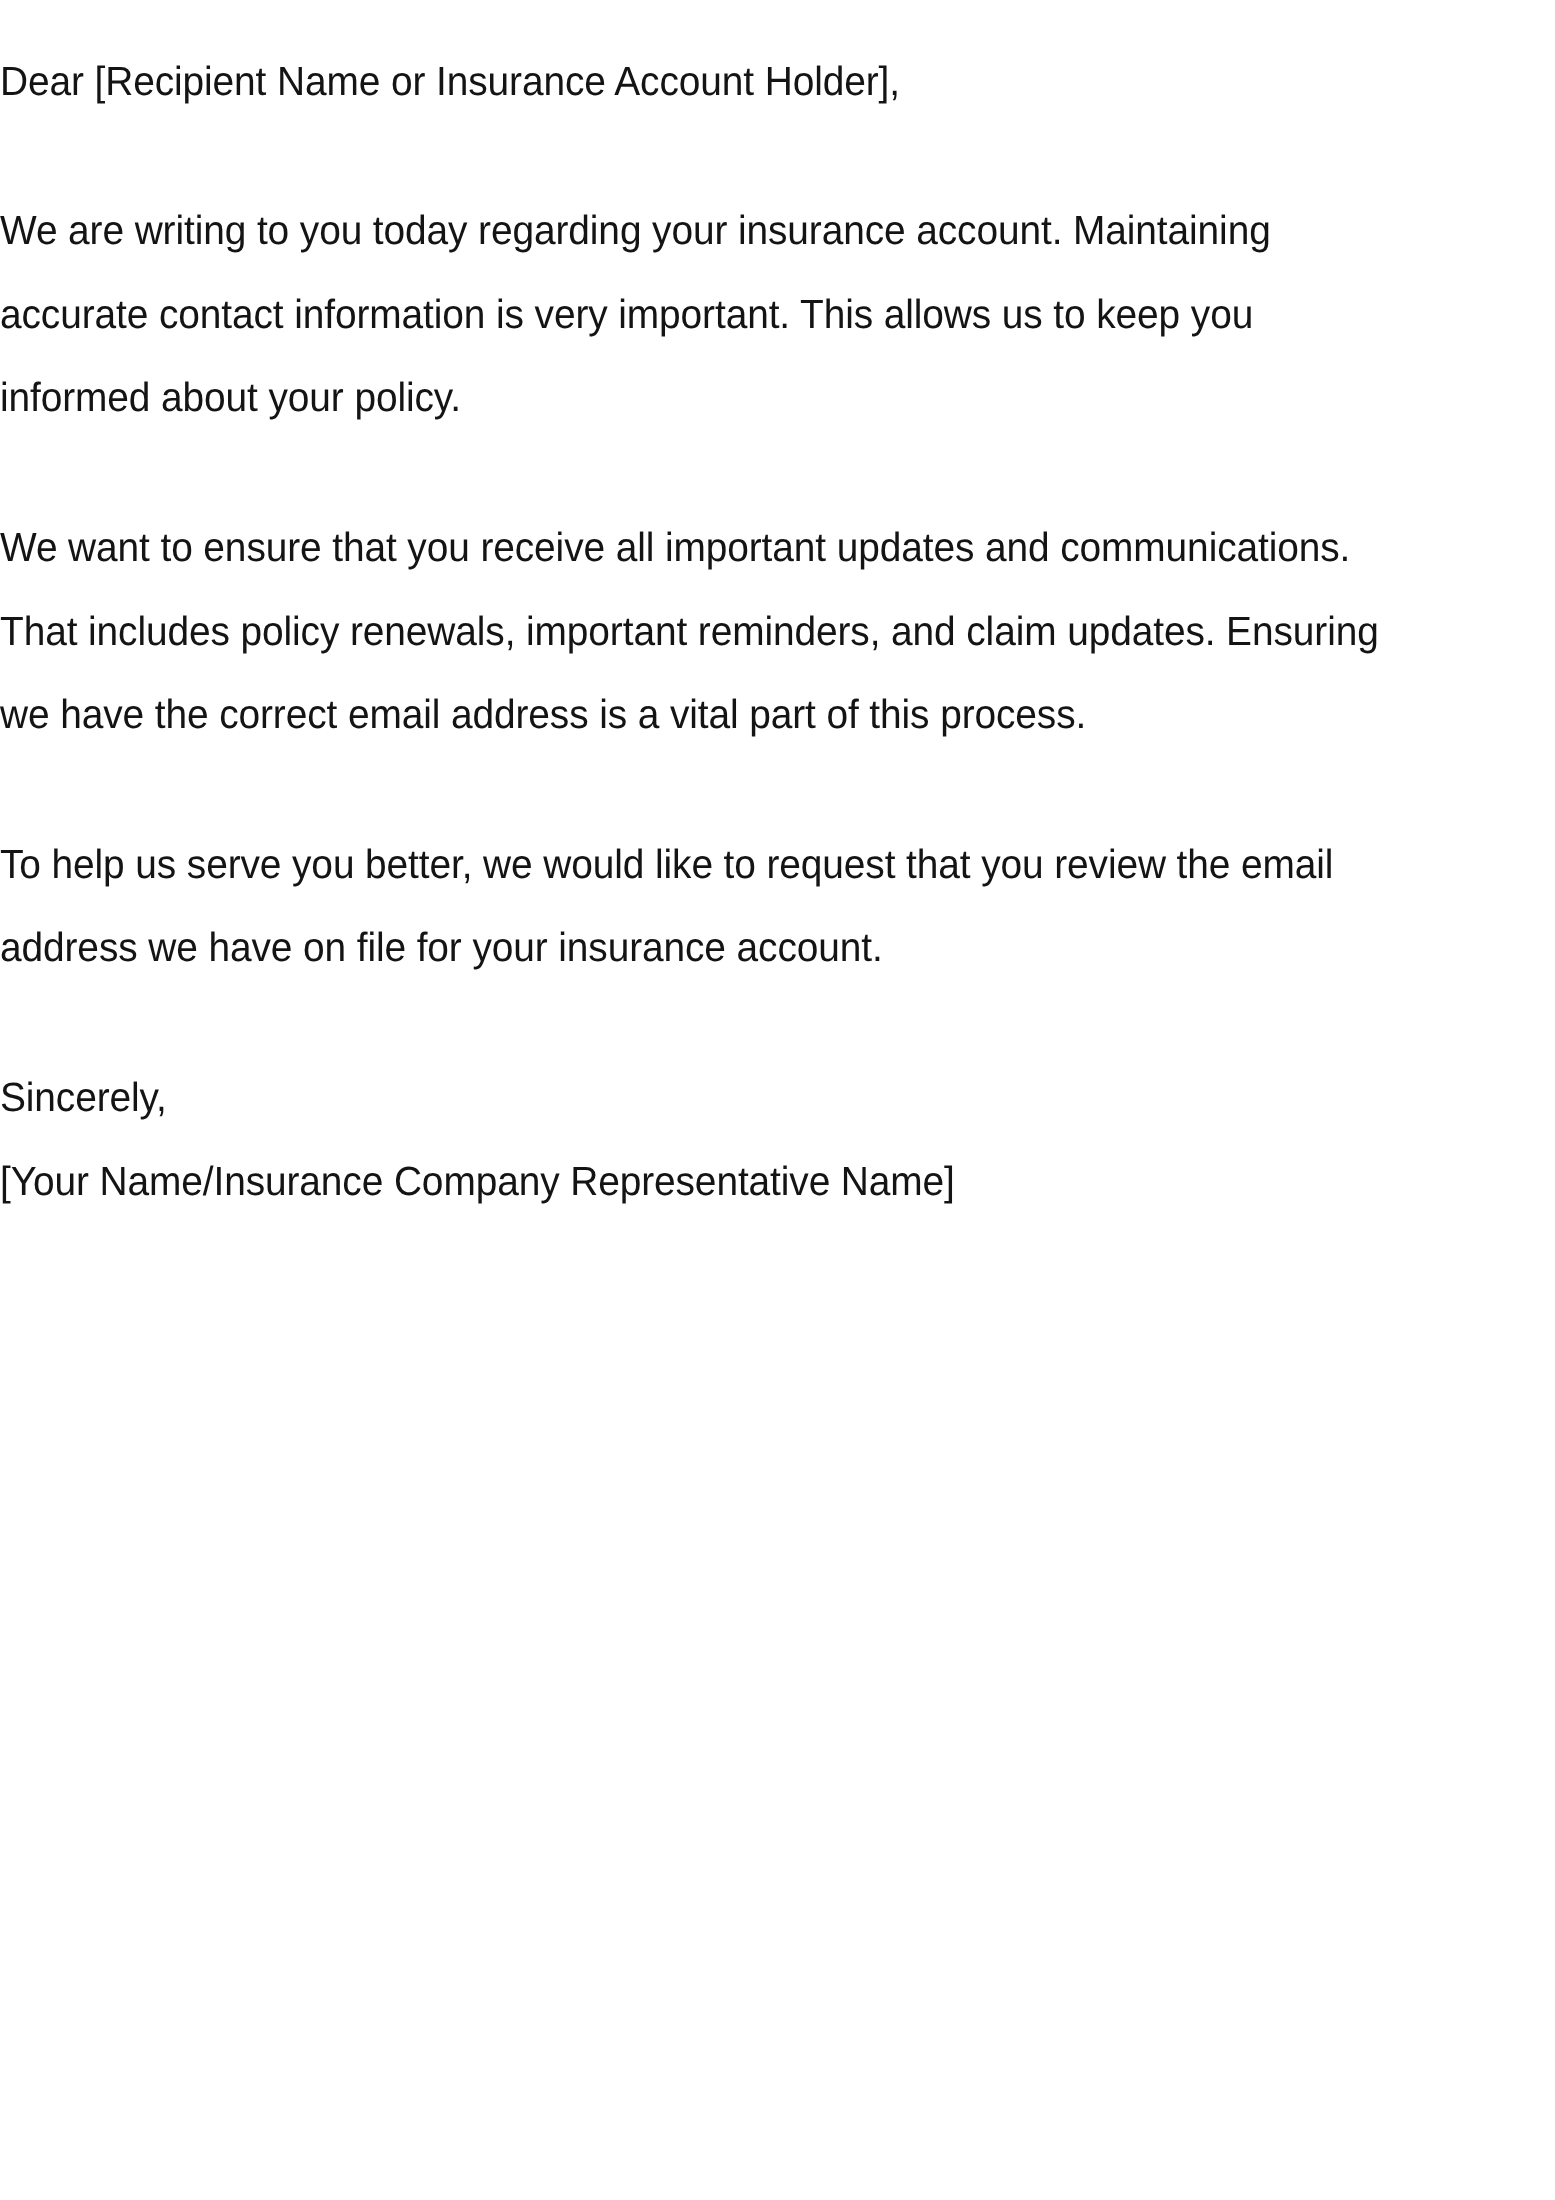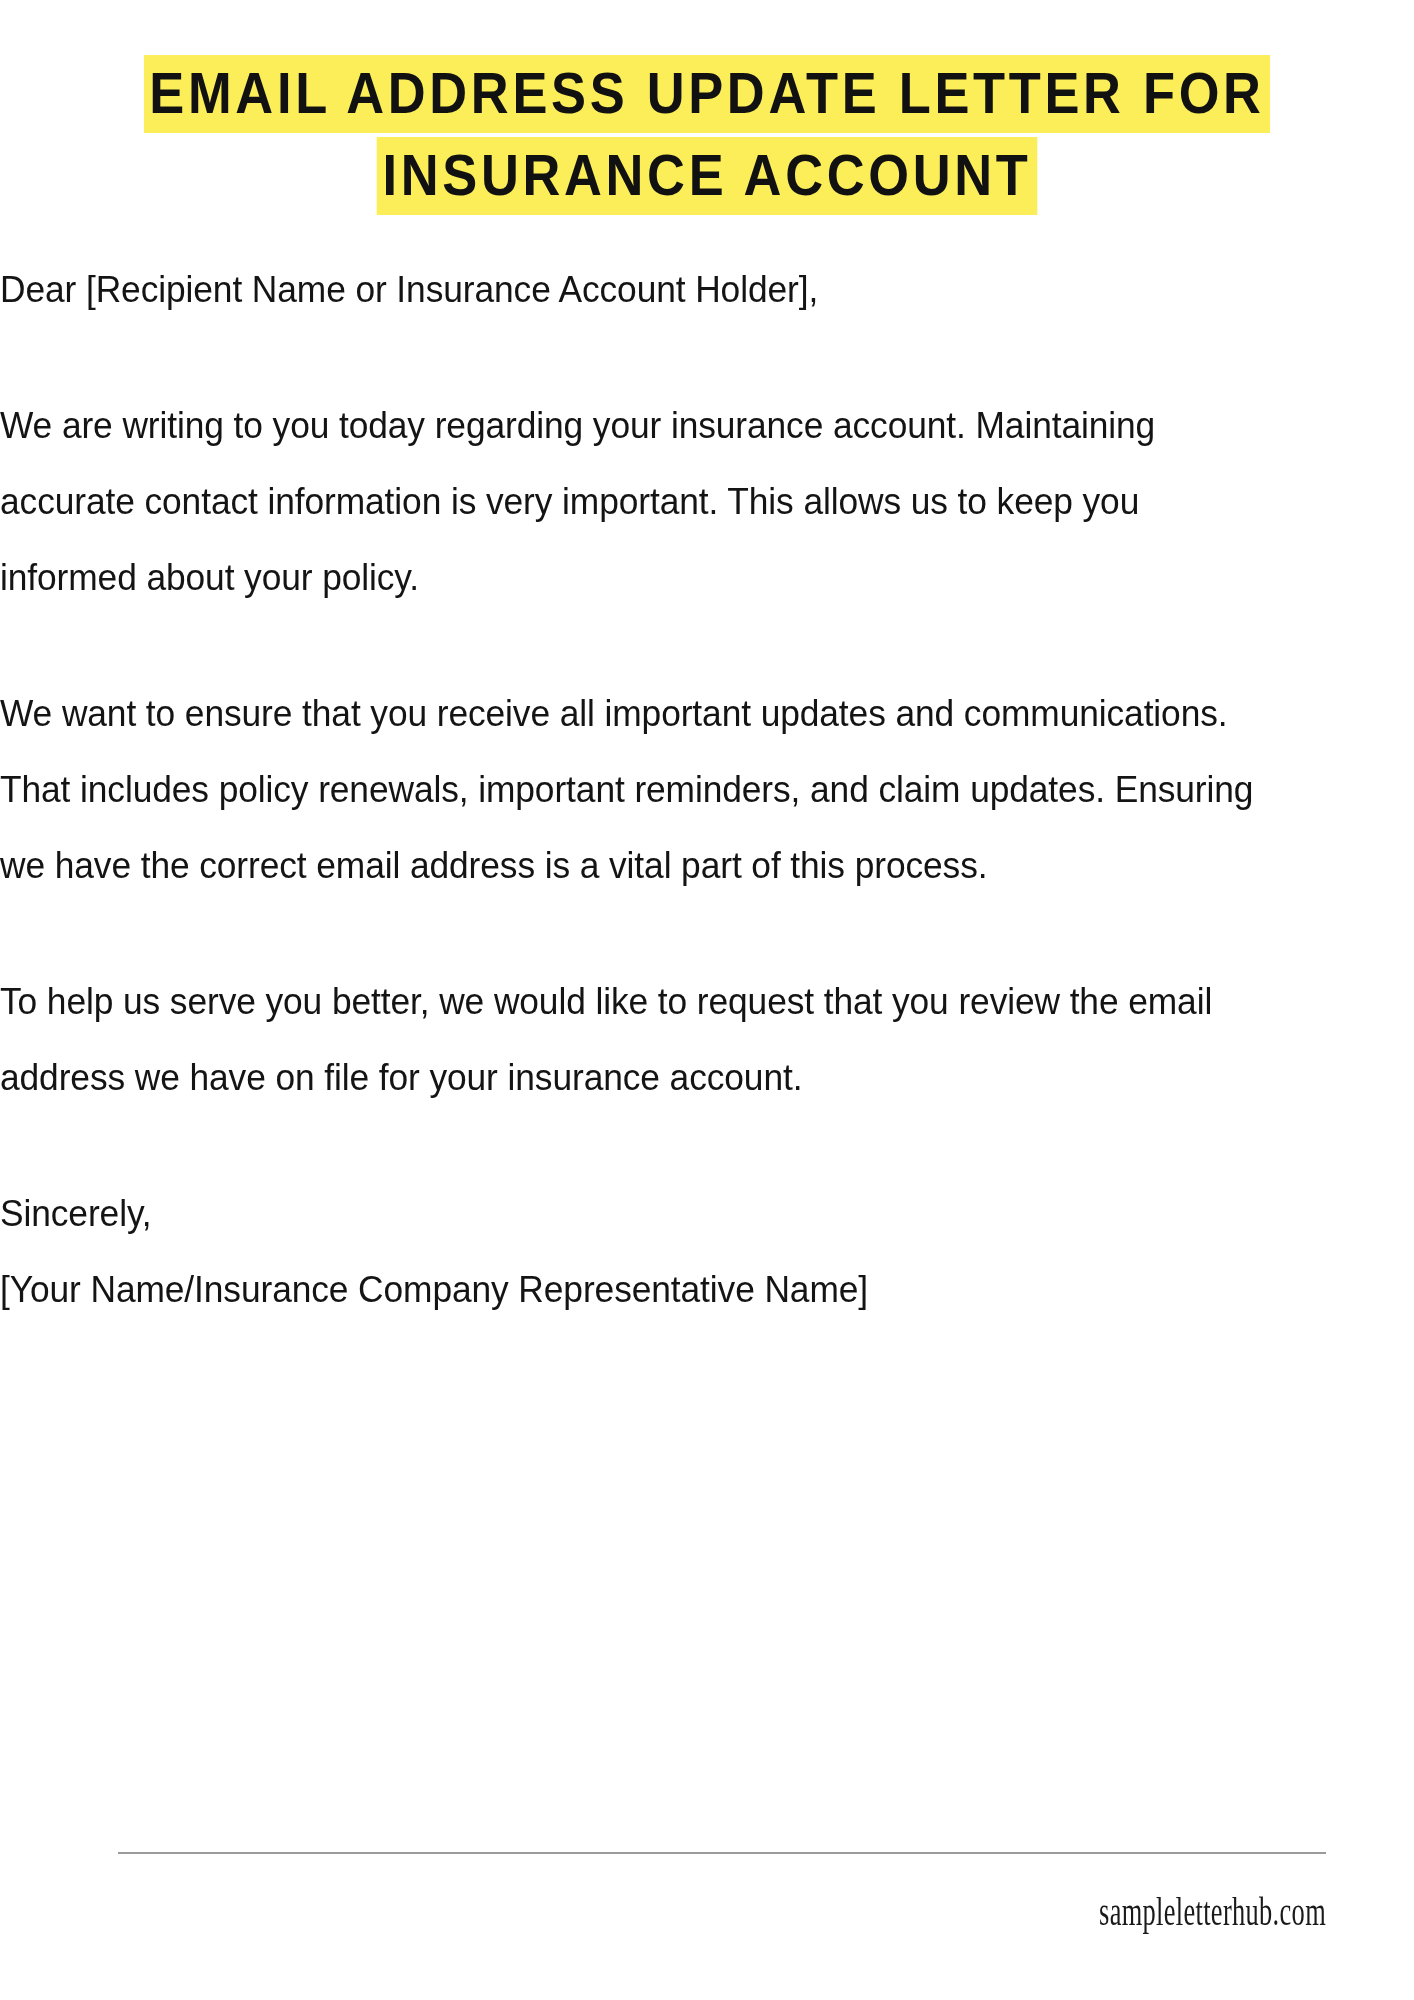--- a/index.html
+++ b/index.html
@@ -92,32 +92,24 @@
     transform: scaleX(0.66);
     transform-origin: right center;
     letter-spacing: 0.5px;
   }
 </style>
 </head>
 <body>
 
 <div class="page">
 
-  <div class="title-block">
-    <div class="title-line"><span>EMAIL ADDRESS UPDATE LETTER FOR</span></div>
-    <div class="title-line"><span>INSURANCE ACCOUNT</span></div>
-  </div>
 
   <div class="body-block">
     <p class="para">Dear [Recipient Name or Insurance Account Holder],</p>
     <p class="para">We are writing to you today regarding your insurance account. Maintaining accurate contact information is very important. This allows us to keep you informed about your policy.</p>
     <p class="para">We want to ensure that you receive all important updates and communications. That includes policy renewals, important reminders, and claim updates. Ensuring we have the correct email address is a vital part of this process.</p>
     <p class="para">To help us serve you better, we would like to request that you review the email address we have on file for your insurance account.</p>
     <p class="para tight">Sincerely,</p>
     <p class="para signoff">[Your Name/Insurance Company Representative Name]</p>
   </div>
 
-  <div class="footer">
-    <div class="footer-rule"></div>
-    <span class="footer-url">sampleletterhub.com</span>
-  </div>
 
 </div>
 
 </body></html>

